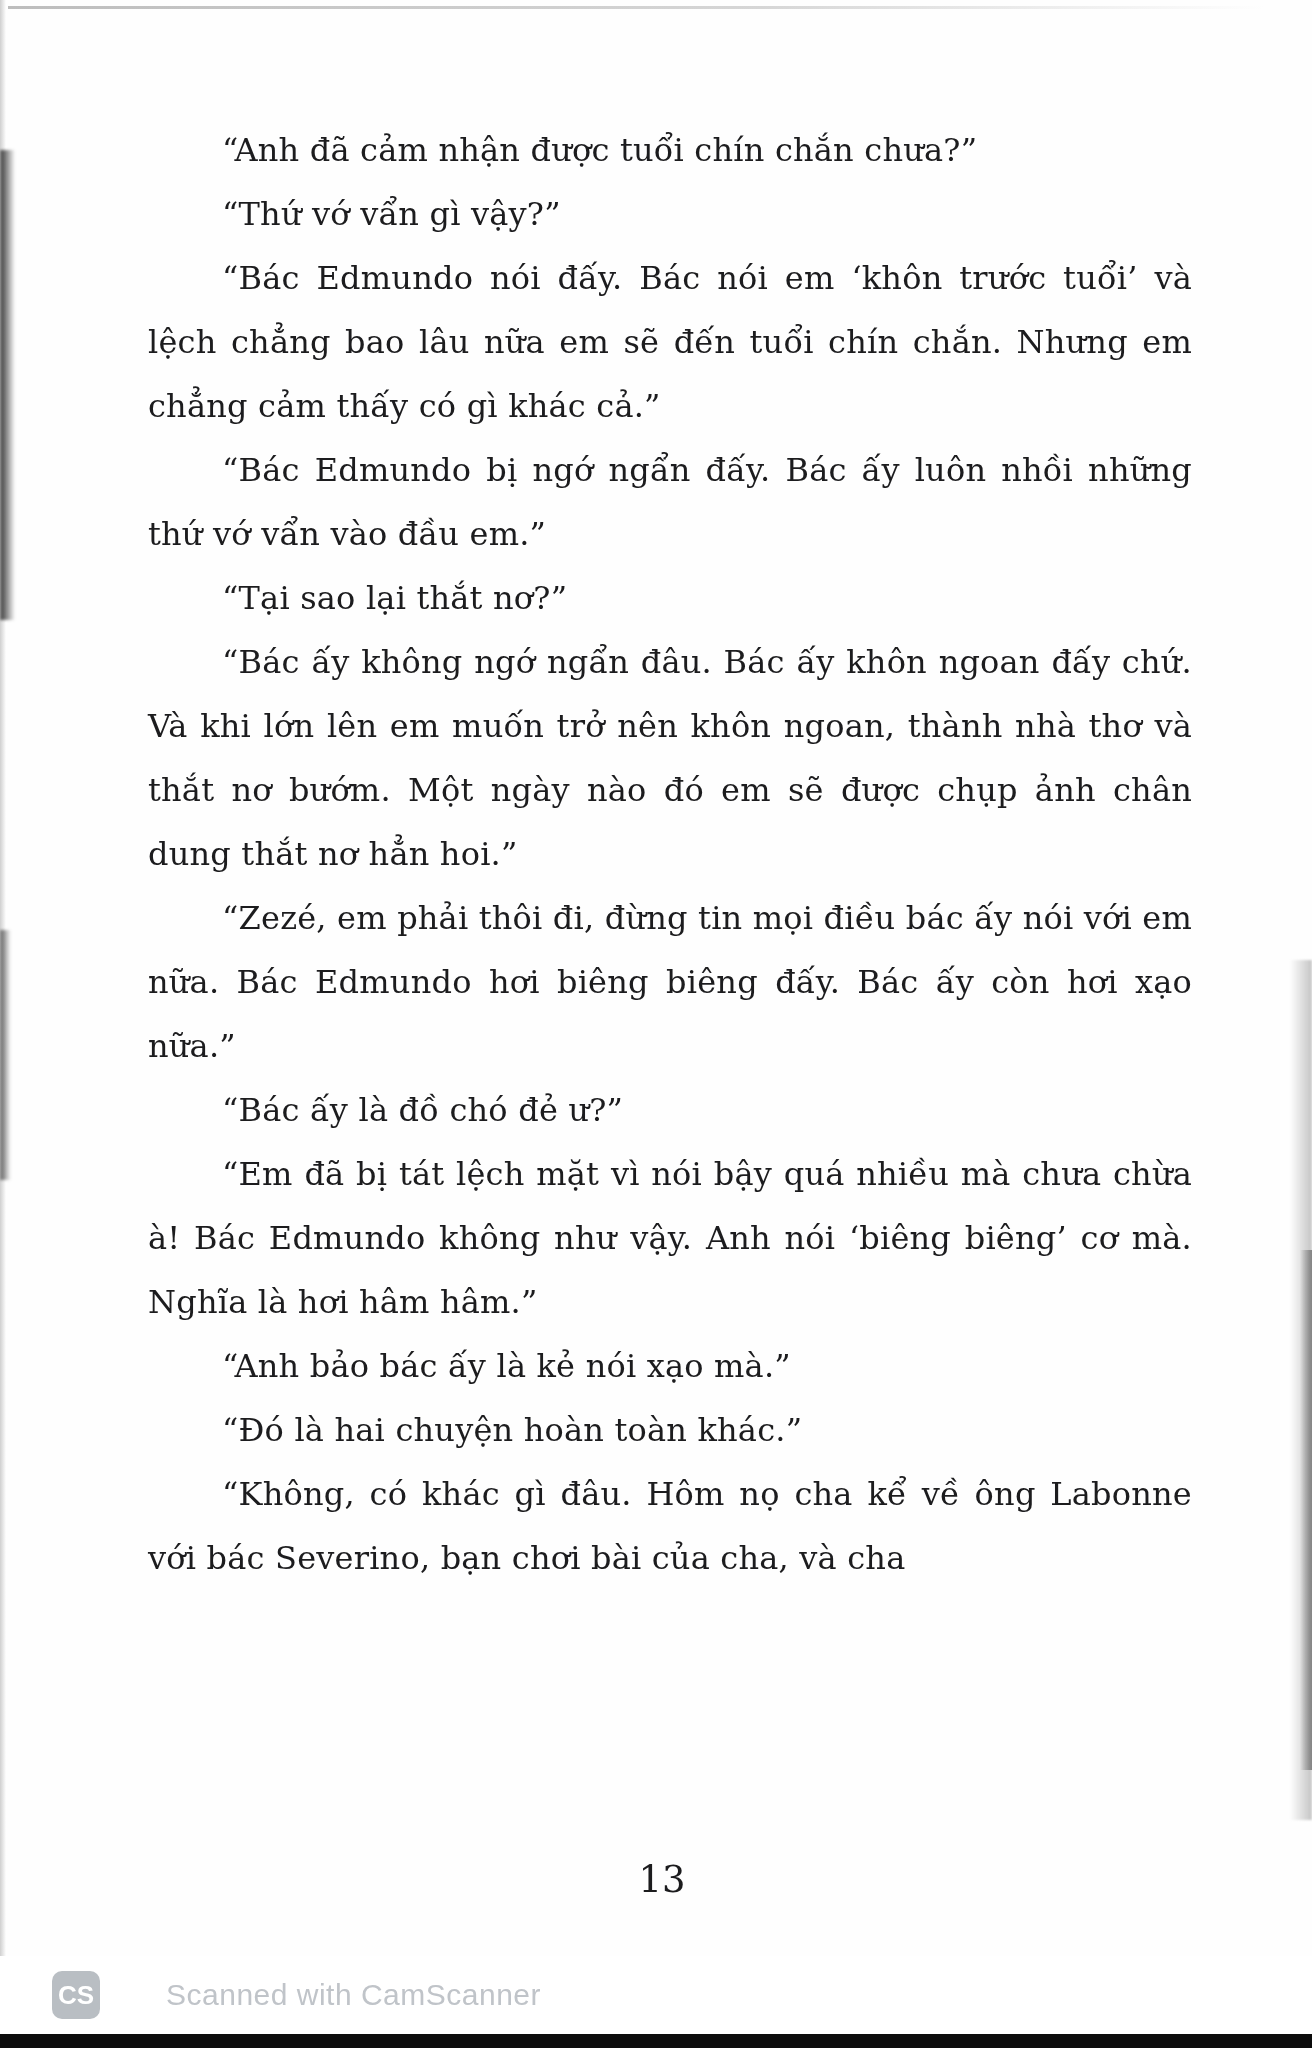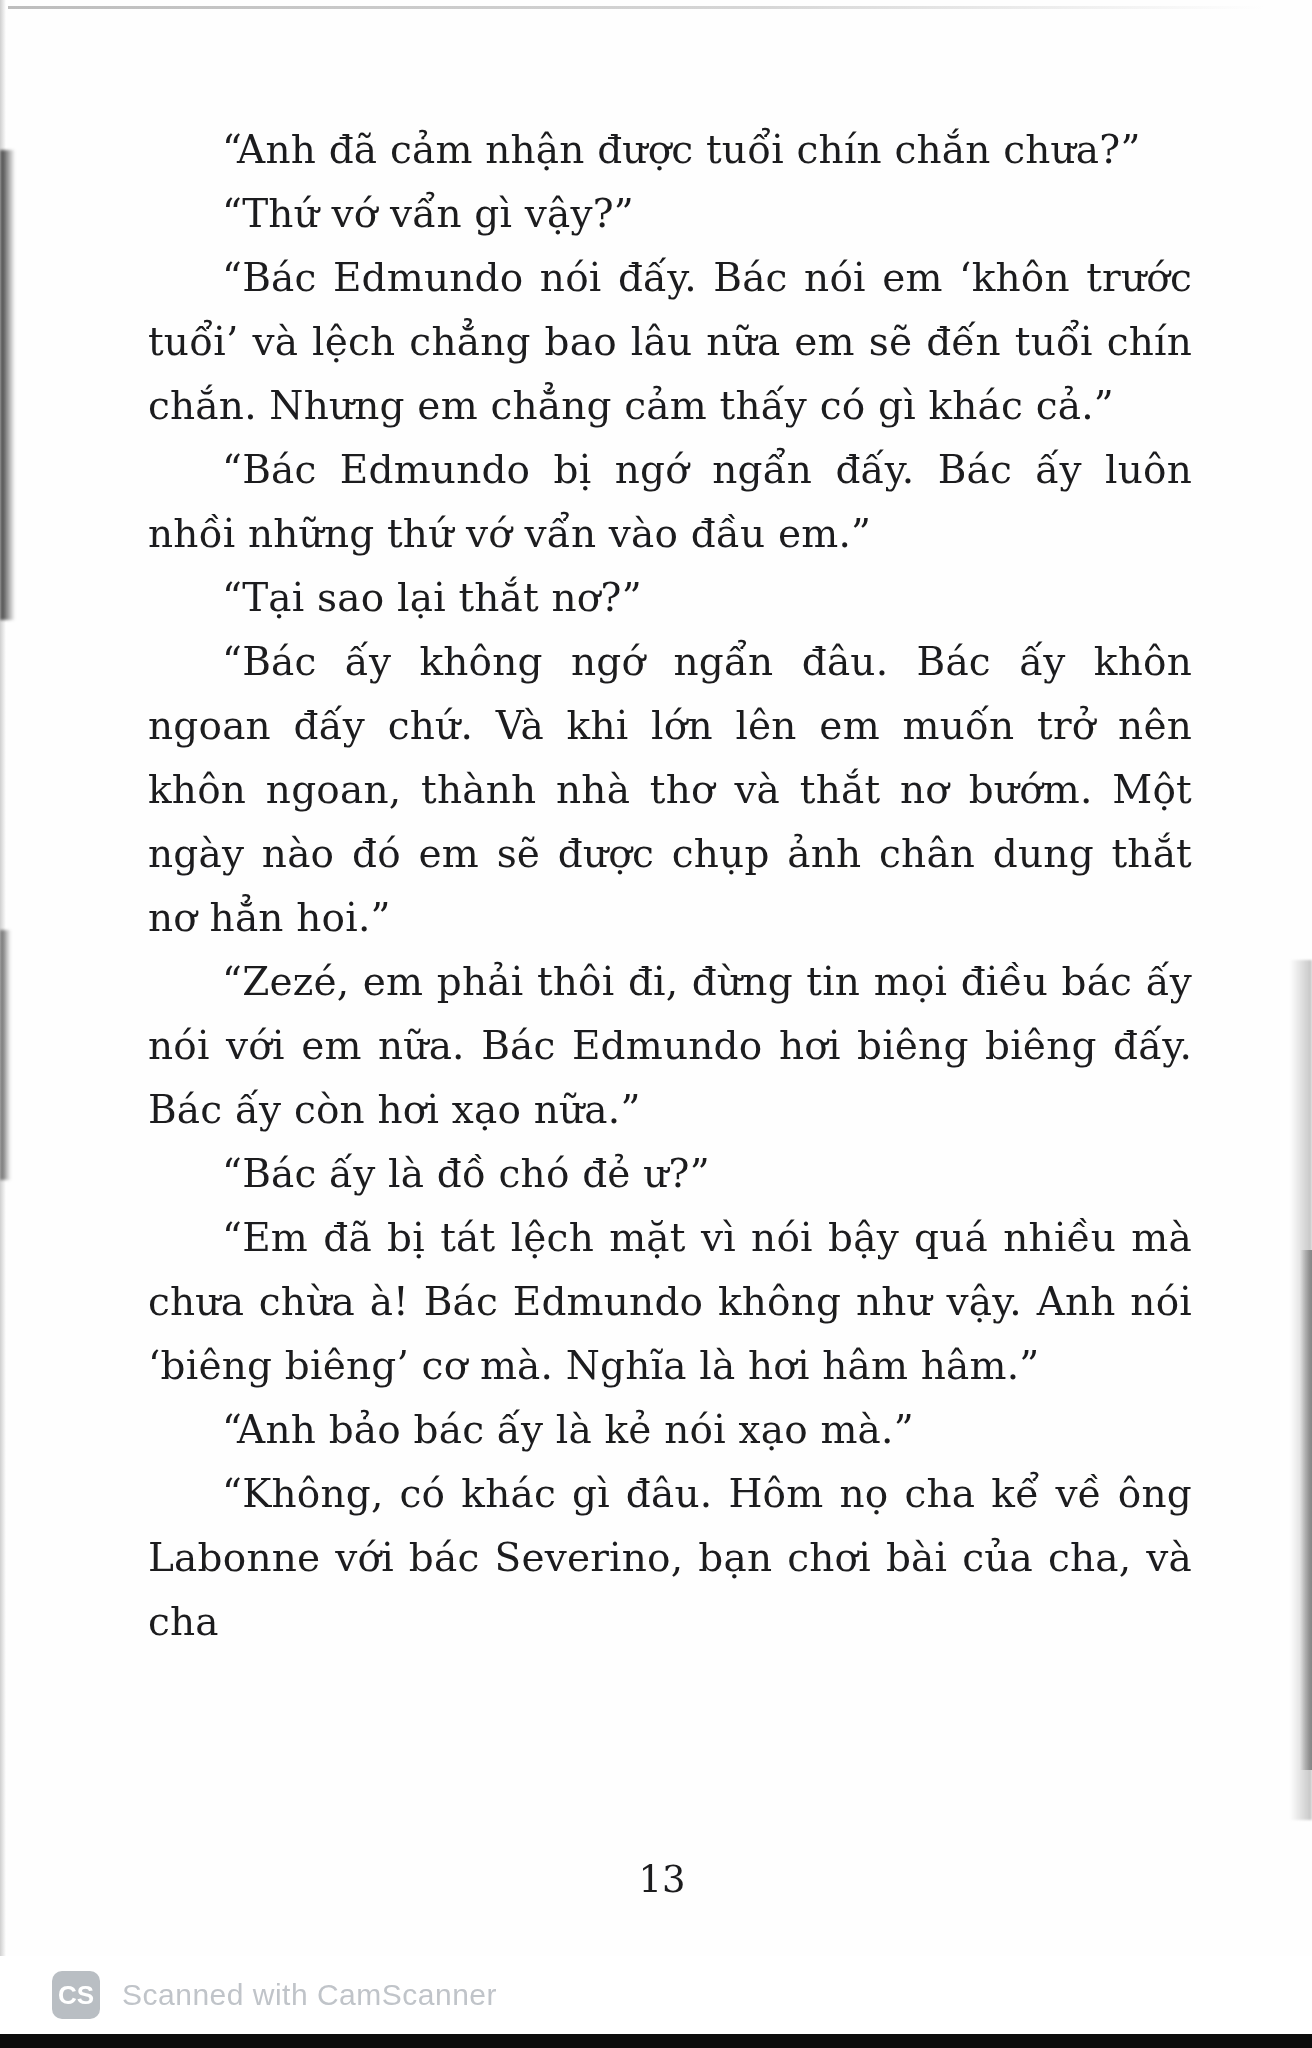--- a/index.html
+++ b/index.html
@@ -14,21 +14,21 @@
     background: #fefefe;
     overflow: hidden;
     font-family: "DejaVu Serif", serif;
   }
   
   .text-block {
     position: absolute;
     left: 148px;
     top: 118px;
     width: 1044px;
-    font-size: 39px;
+    font-size: 32px;
     line-height: 64px;
     color: #1c1c1e;
     text-align: justify;
     letter-spacing: 0.2px;
   }
   .para {
     margin: 0;
     text-indent: 74px;
   }
   
@@ -47,20 +47,21 @@
     position: absolute;
     left: 0;
     right: 0;
     bottom: 14px;
     height: 78px;
     background: #ffffff;
     display: flex;
     align-items: center;
     padding-left: 52px;
     box-sizing: border-box;
+    gap: 44px;
   }
   .cs-logo {
     width: 48px;
     height: 48px;
     border-radius: 10px;
     background: #b9bec3;
     color: #ffffff;
     font-family: "Liberation Sans", sans-serif;
     font-weight: bold;
     font-size: 26px;
@@ -158,20 +159,21 @@
       <p class="para">“Anh đã cảm nhận được tuổi chín chắn chưa?”</p>
       <p class="para">“Thứ vớ vẩn gì vậy?”</p>
       <p class="para">“Bác Edmundo nói đấy. Bác nói em ‘khôn trước tuổi’ và lệch chẳng bao lâu nữa em sẽ đến tuổi chín chắn. Nhưng em chẳng cảm thấy có gì khác cả.”</p>
       <p class="para">“Bác Edmundo bị ngớ ngẩn đấy. Bác ấy luôn nhồi những thứ vớ vẩn vào đầu em.”</p>
       <p class="para">“Tại sao lại thắt nơ?”</p>
       <p class="para">“Bác ấy không ngớ ngẩn đâu. Bác ấy khôn ngoan đấy chứ. Và khi lớn lên em muốn trở nên khôn ngoan, thành nhà thơ và thắt nơ bướm. Một ngày nào đó em sẽ được chụp ảnh chân dung thắt nơ hẳn hoi.”</p>
       <p class="para">“Zezé, em phải thôi đi, đừng tin mọi điều bác ấy nói với em nữa. Bác Edmundo hơi biêng biêng đấy. Bác ấy còn hơi xạo nữa.”</p>
       <p class="para">“Bác ấy là đồ chó đẻ ư?”</p>
       <p class="para">“Em đã bị tát lệch mặt vì nói bậy quá nhiều mà chưa chừa à! Bác Edmundo không như vậy. Anh nói ‘biêng biêng’ cơ mà. Nghĩa là hơi hâm hâm.”</p>
       <p class="para">“Anh bảo bác ấy là kẻ nói xạo mà.”</p>
+      <p class="para">“Đó là hai chuyện hoàn toàn khác.”</p>
       <p class="para">“Không, có khác gì đâu. Hôm nọ cha kể về ông Labonne với bác Severino, bạn chơi bài của cha, và cha</p>
     </div>
 
   <div class="page-number">13</div>
 
   <div class="cs-footer">
     <div class="cs-logo">CS</div>
     <div class="cs-text">Scanned with CamScanner</div>
   </div>
 

